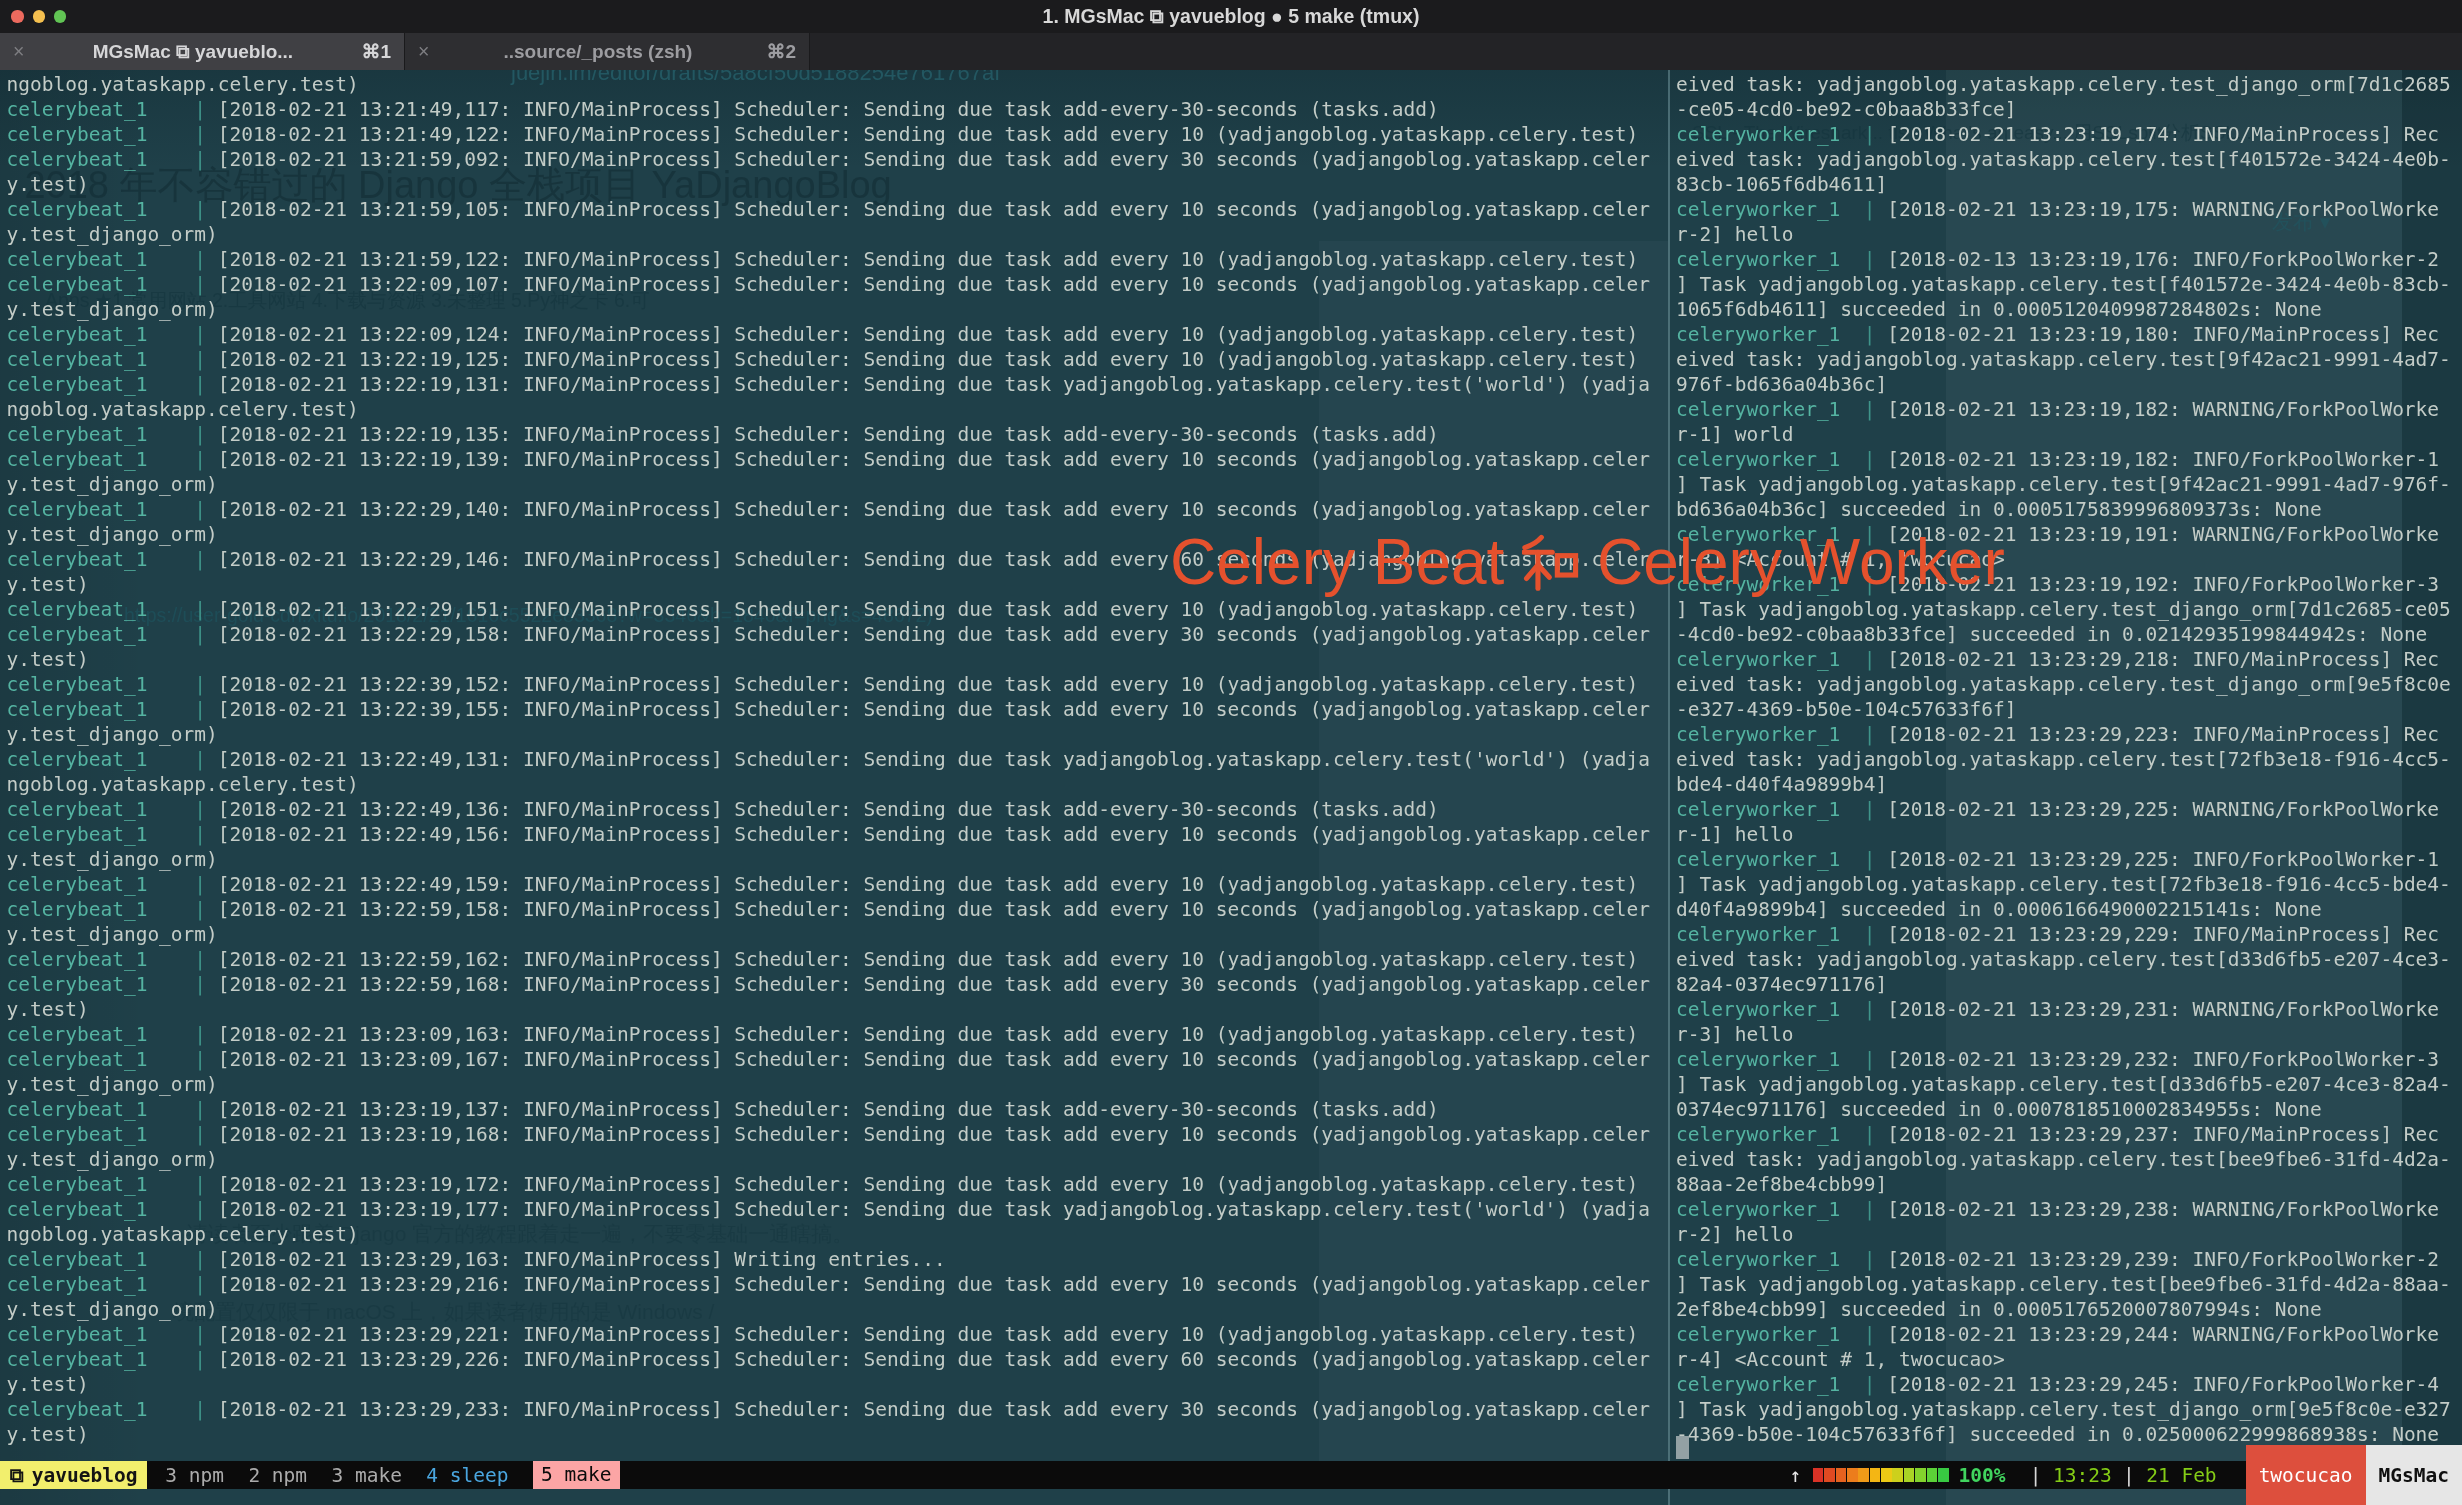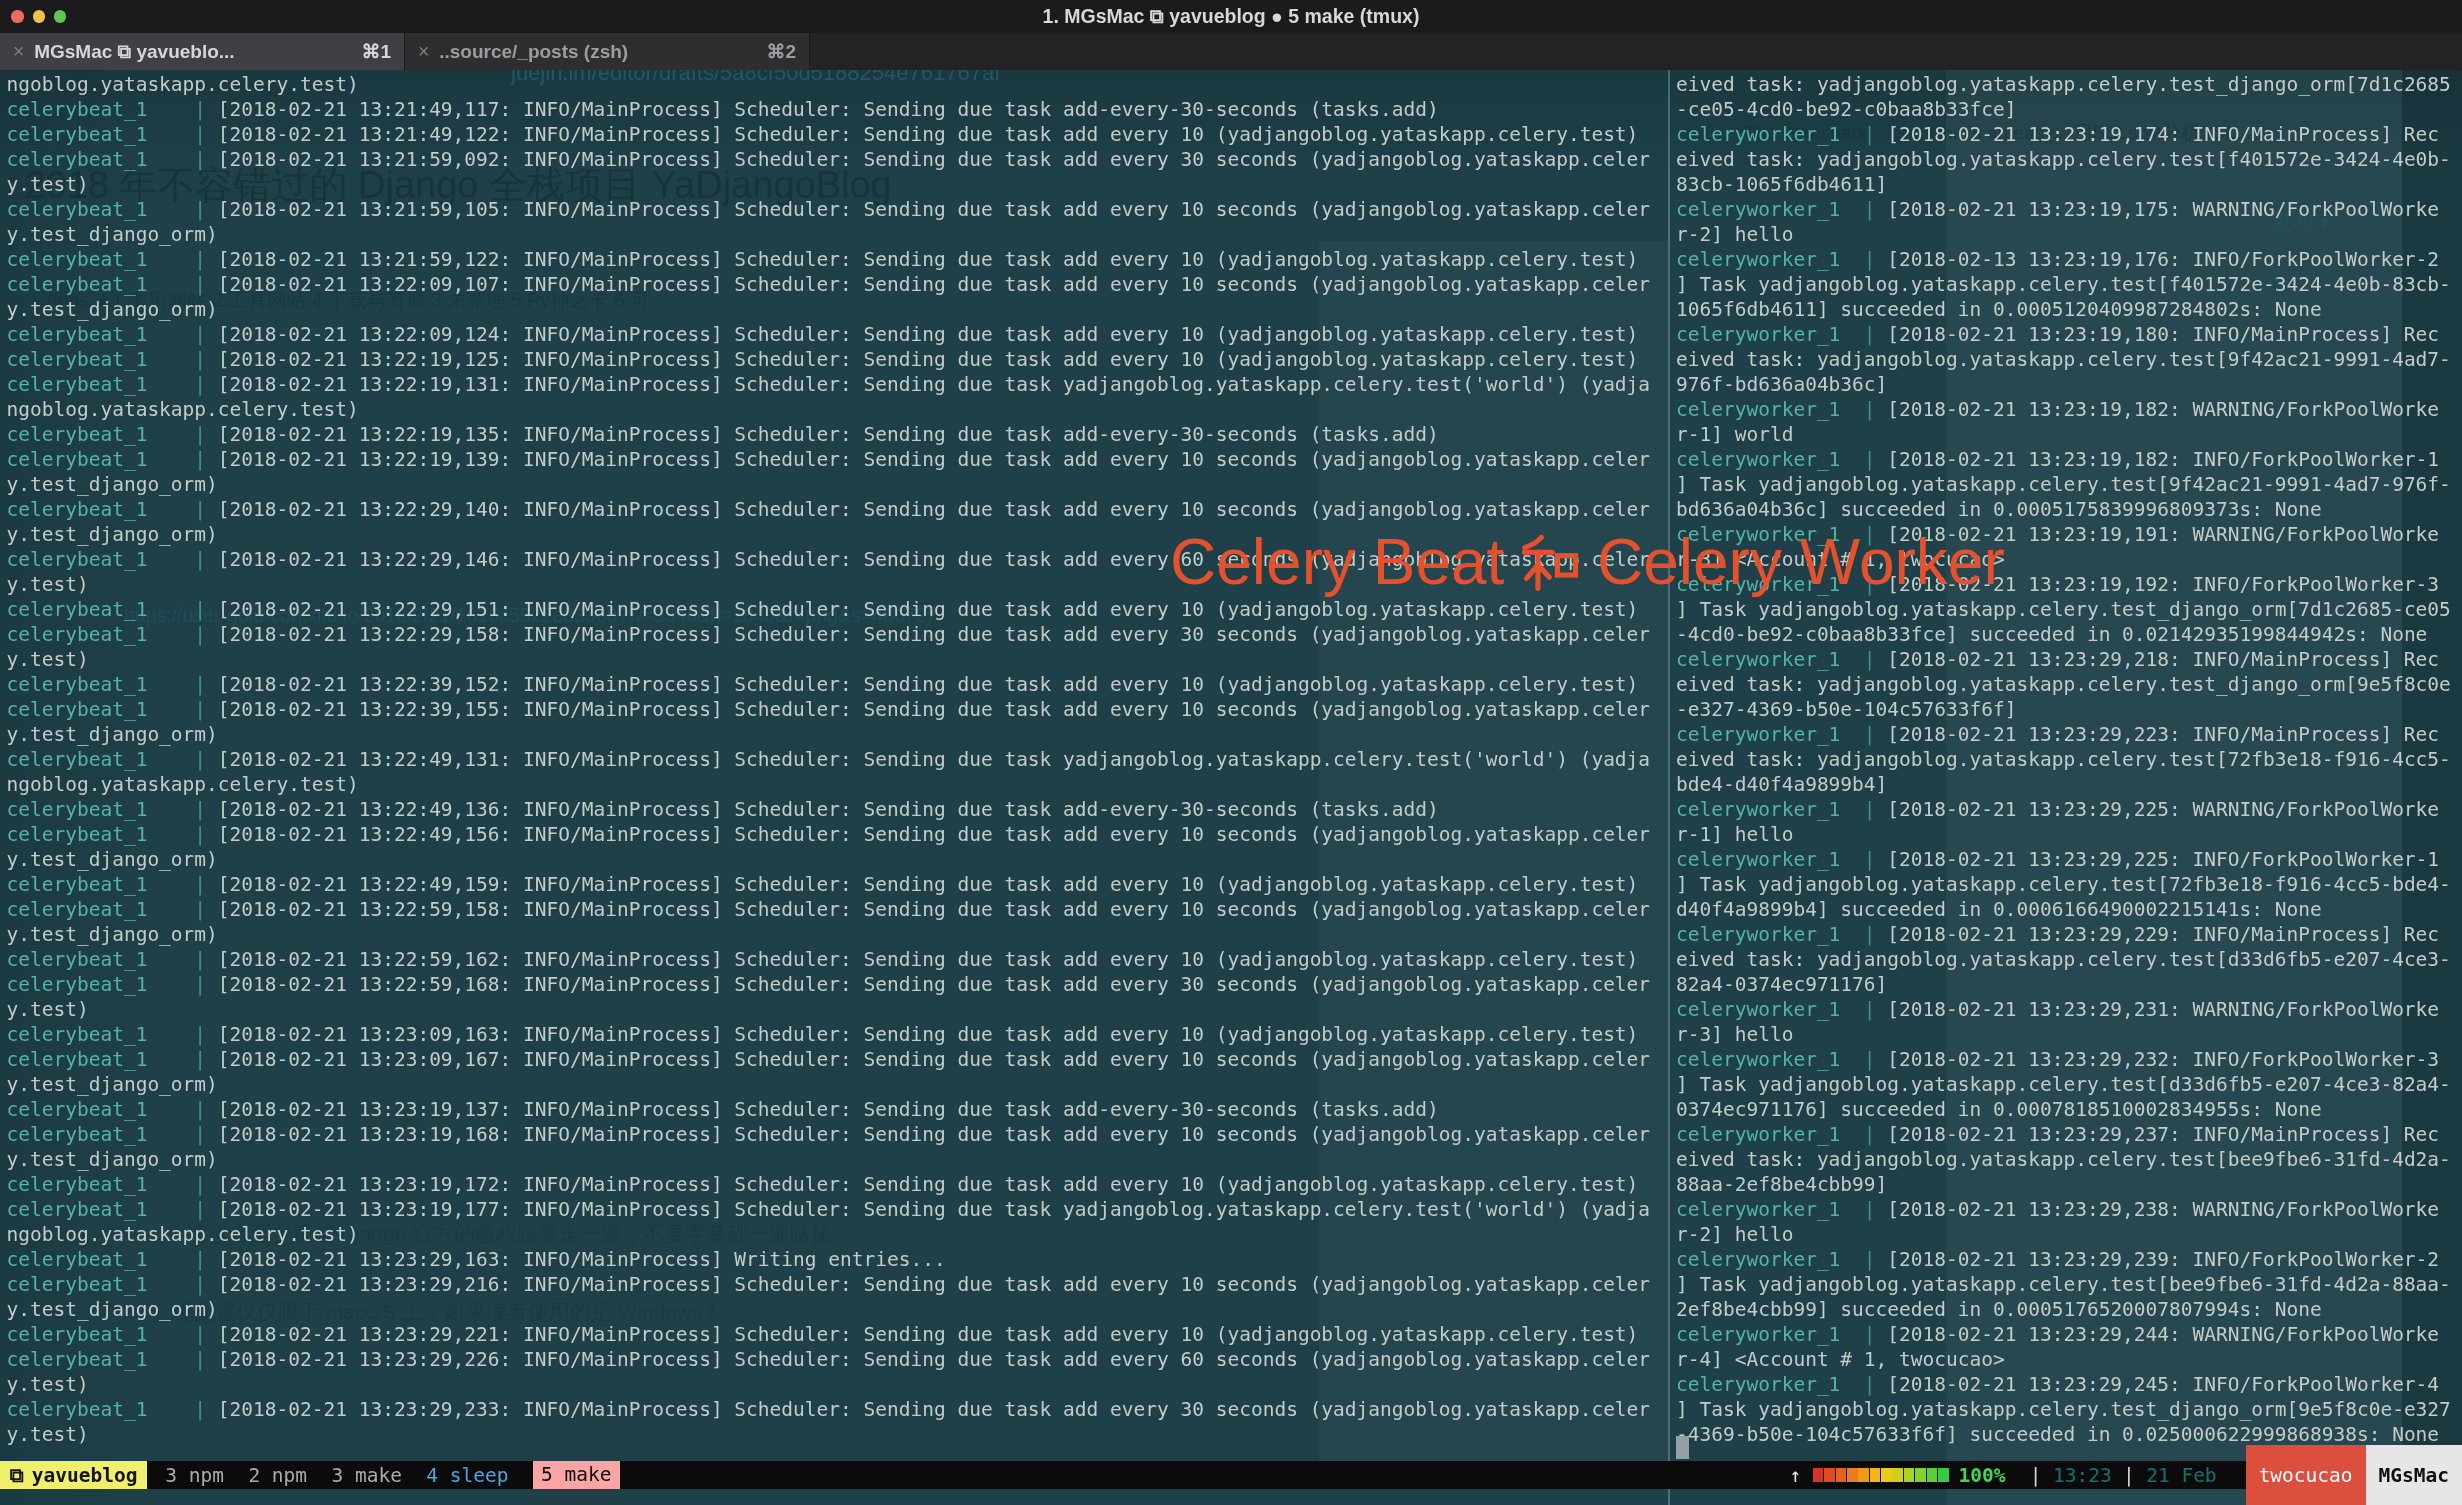--- a/index.html
+++ b/index.html
@@ -15,21 +15,21 @@
   .light.green{background:#61c454;}
   .title{color:#d8d8d8;font-size:19.5px;font-weight:bold;font-family:"Liberation Sans",sans-serif;}
 
   
   .tabbar{height:37px;background:#232326;display:flex;flex:0 0 auto;}
   .tab{width:405px;box-sizing:border-box;display:flex;align-items:center;gap:9.8px;padding:0 13px;
        background:#2e2e31;border-right:0.8px solid #1a1a1c;color:#9d9da1;
        font-family:"Liberation Sans",sans-serif;font-size:19px;font-weight:bold;}
   .tab.active{background:#404044;color:#d6d6d8;}
   .tab-close{color:#7e7e82;font-size:19.5px;font-weight:normal;}
-  .tab-label{flex:1;text-align:left;white-space:nowrap;overflow:hidden;}
+  .tab-label{flex:1;text-align:center;white-space:nowrap;overflow:hidden;}
   .tab-short{font-weight:bold;}
 
   
   .term{position:relative;flex:1 1 auto;background:#1f4049;overflow:hidden;
         background-image:linear-gradient(180deg, rgba(10,30,36,.25) 0%, rgba(10,30,36,0) 98px),
                          linear-gradient(90deg, rgba(0,0,0,.10) 0%, rgba(0,0,0,0) 6%);}
   .band{position:absolute;pointer-events:none;}
   .band.b1{left:1946px;top:0;width:456px;height:100%;background:rgba(215,235,240,0.05);}
   .band.b2{left:2402px;top:0;width:60px;height:100%;background:rgba(0,0,0,0.10);}
   .band.b3{left:1319px;top:171px;width:349px;height:1221px;background:rgba(220,240,245,0.035);}
@@ -57,21 +57,21 @@
                  gap:8.1px;padding:0 9.8px;margin-right:18px;font-weight:bold;}
   .win{color:#ababab;margin-right:24.4px;}
   .win.blue{color:#4aa6df;}
   .win.active{background:#fca5a5;color:#0b0b0b;padding:2.4px 8.1px;}
   .sb-right{display:flex;align-items:center;height:100%;}
   .arrow{color:#e8e8e8;margin-right:11.4px;}
   .meter{display:inline-flex;align-items:center;gap:0.8px;margin-right:9.8px;}
   .meter b{width:10.6px;height:14.7px;display:inline-block;}
   .pct{color:#41d45e;font-weight:bold;margin-right:13px;}
   .sep{color:#d8d8d8;margin:0 11.4px;}
-  .time,.date{color:#0f766e;}
+  .time,.date{color:#84cc16;}
   .badge{height:100%;display:inline-flex;align-items:center;padding:16px 13px;}
   .badge.user{background:#dd4f3d;color:#fff;margin-left:29px;}
   .badge.host{background:#e6e6e6;color:#101010;font-weight:bold;}
 </style>
 </head>
 <body>
 
 <div class="window">
 
   <div class="titlebar">

